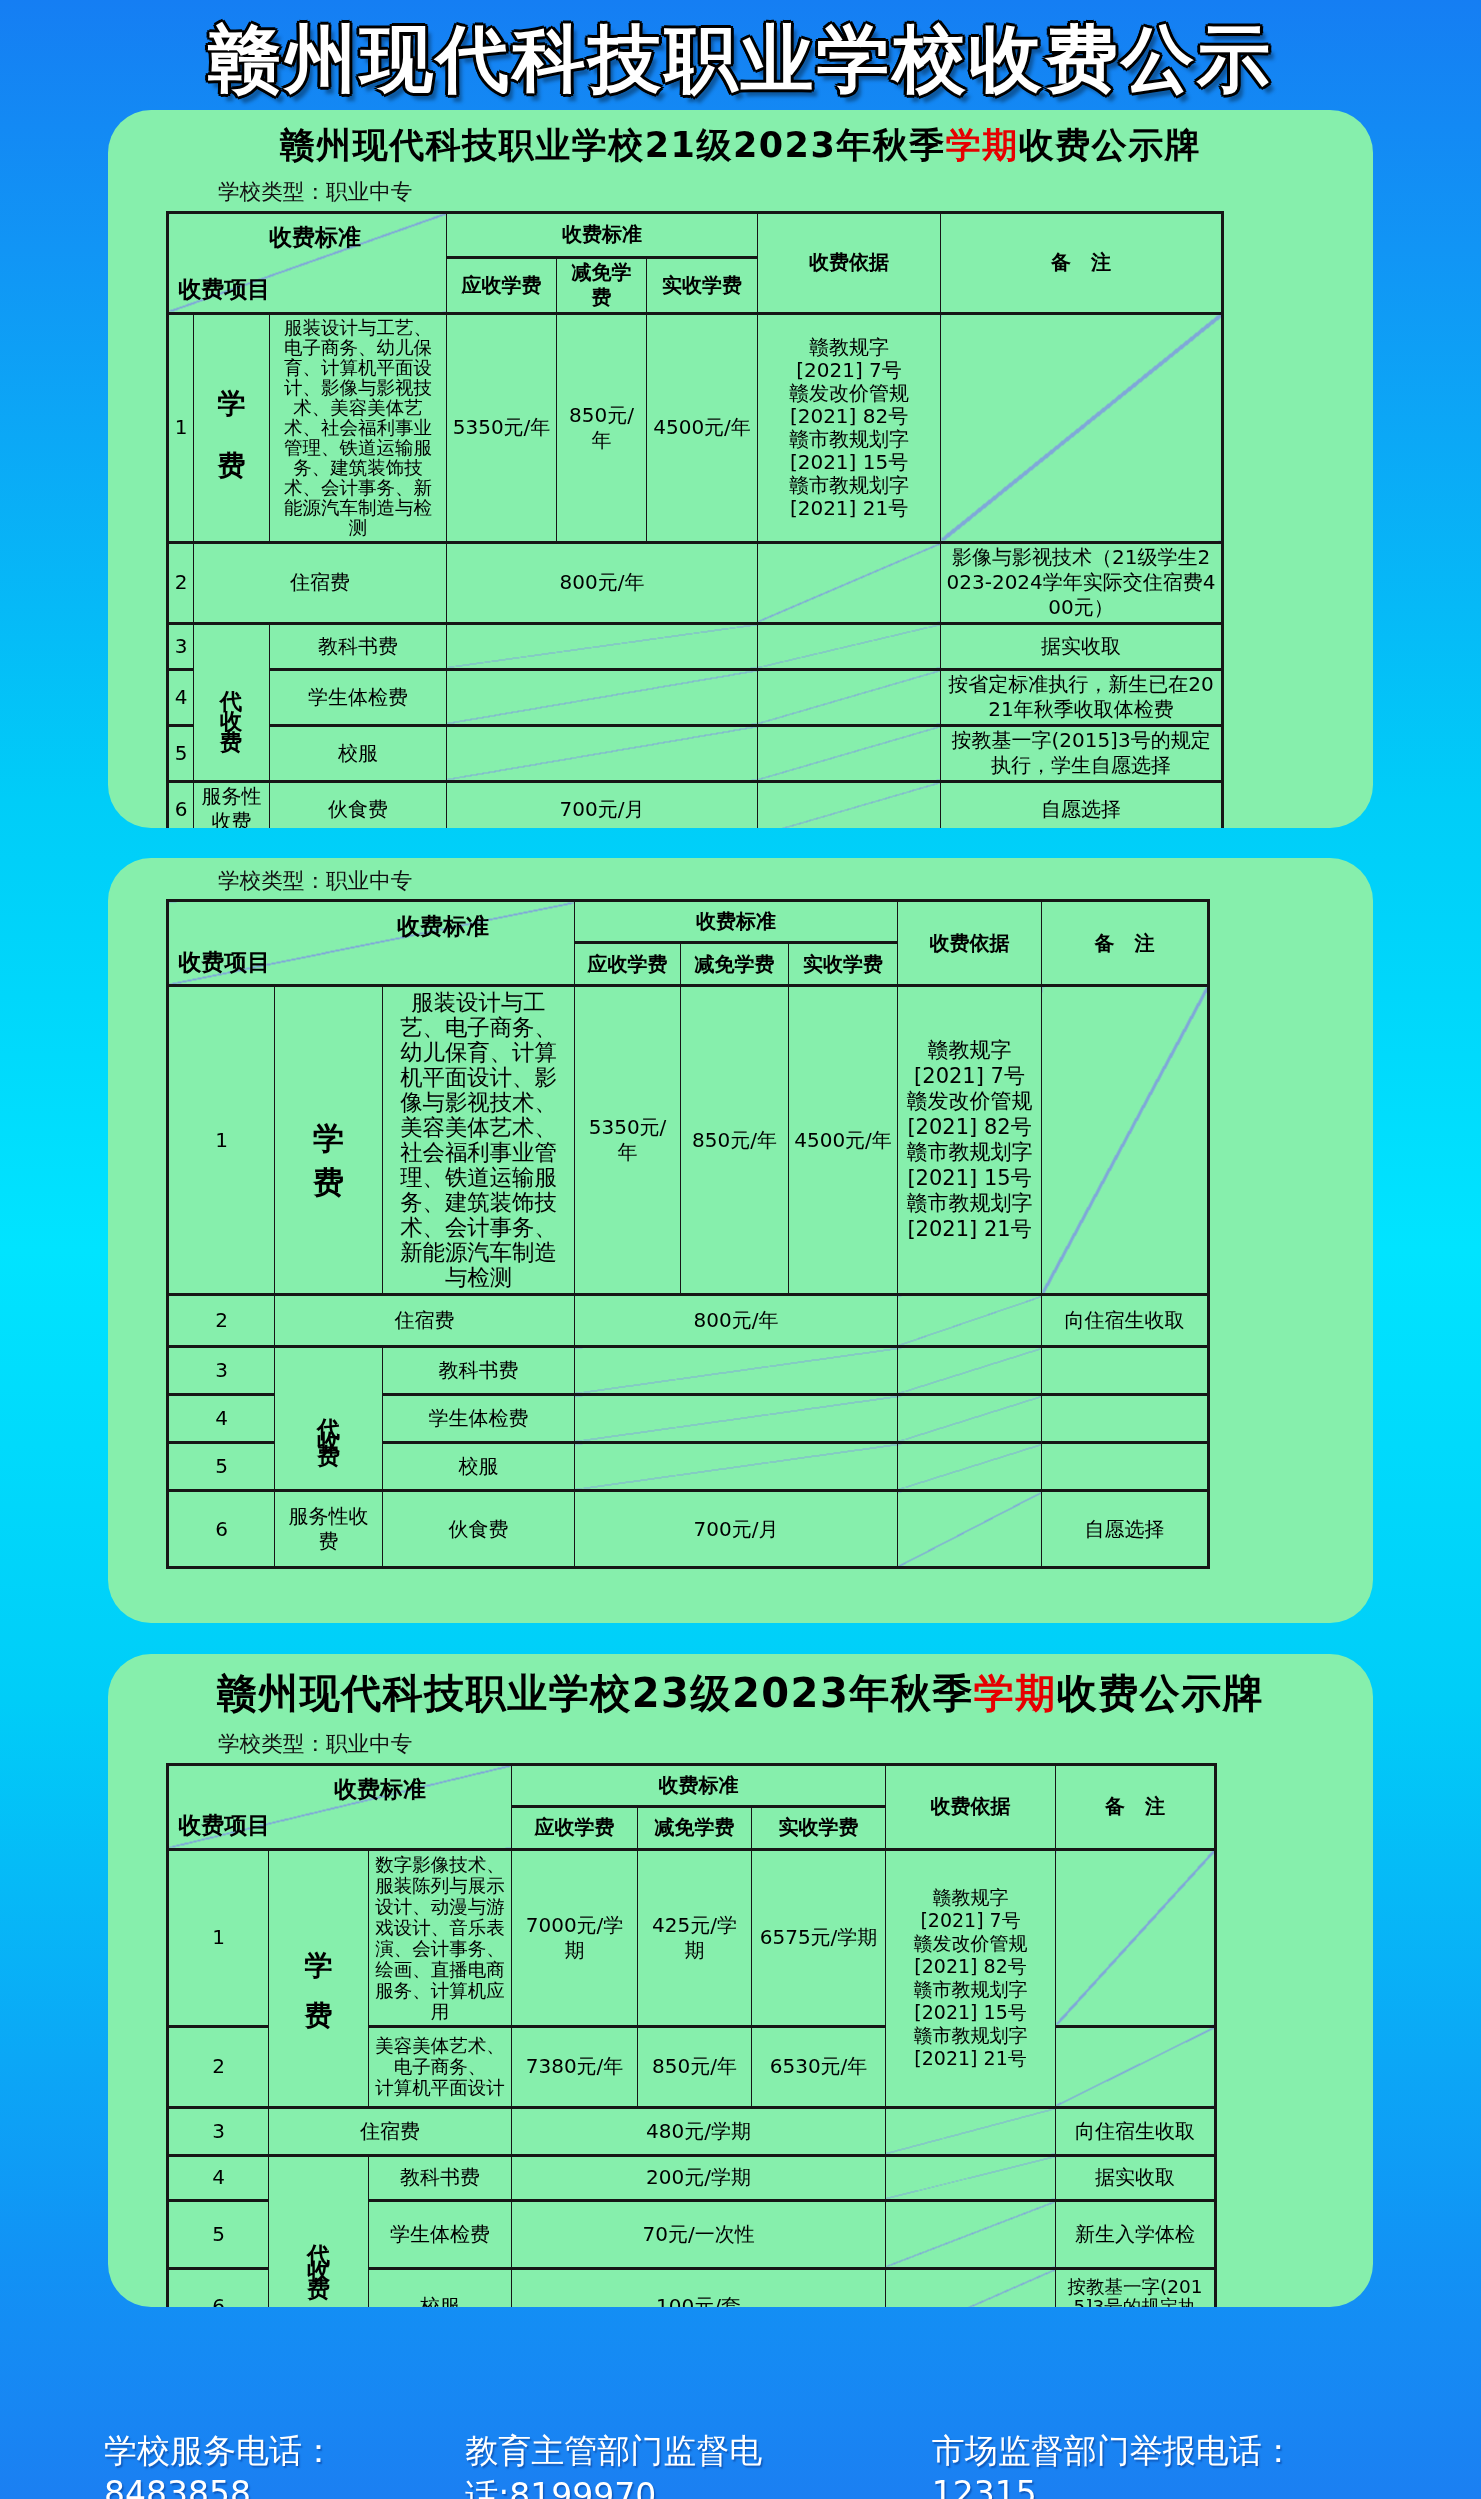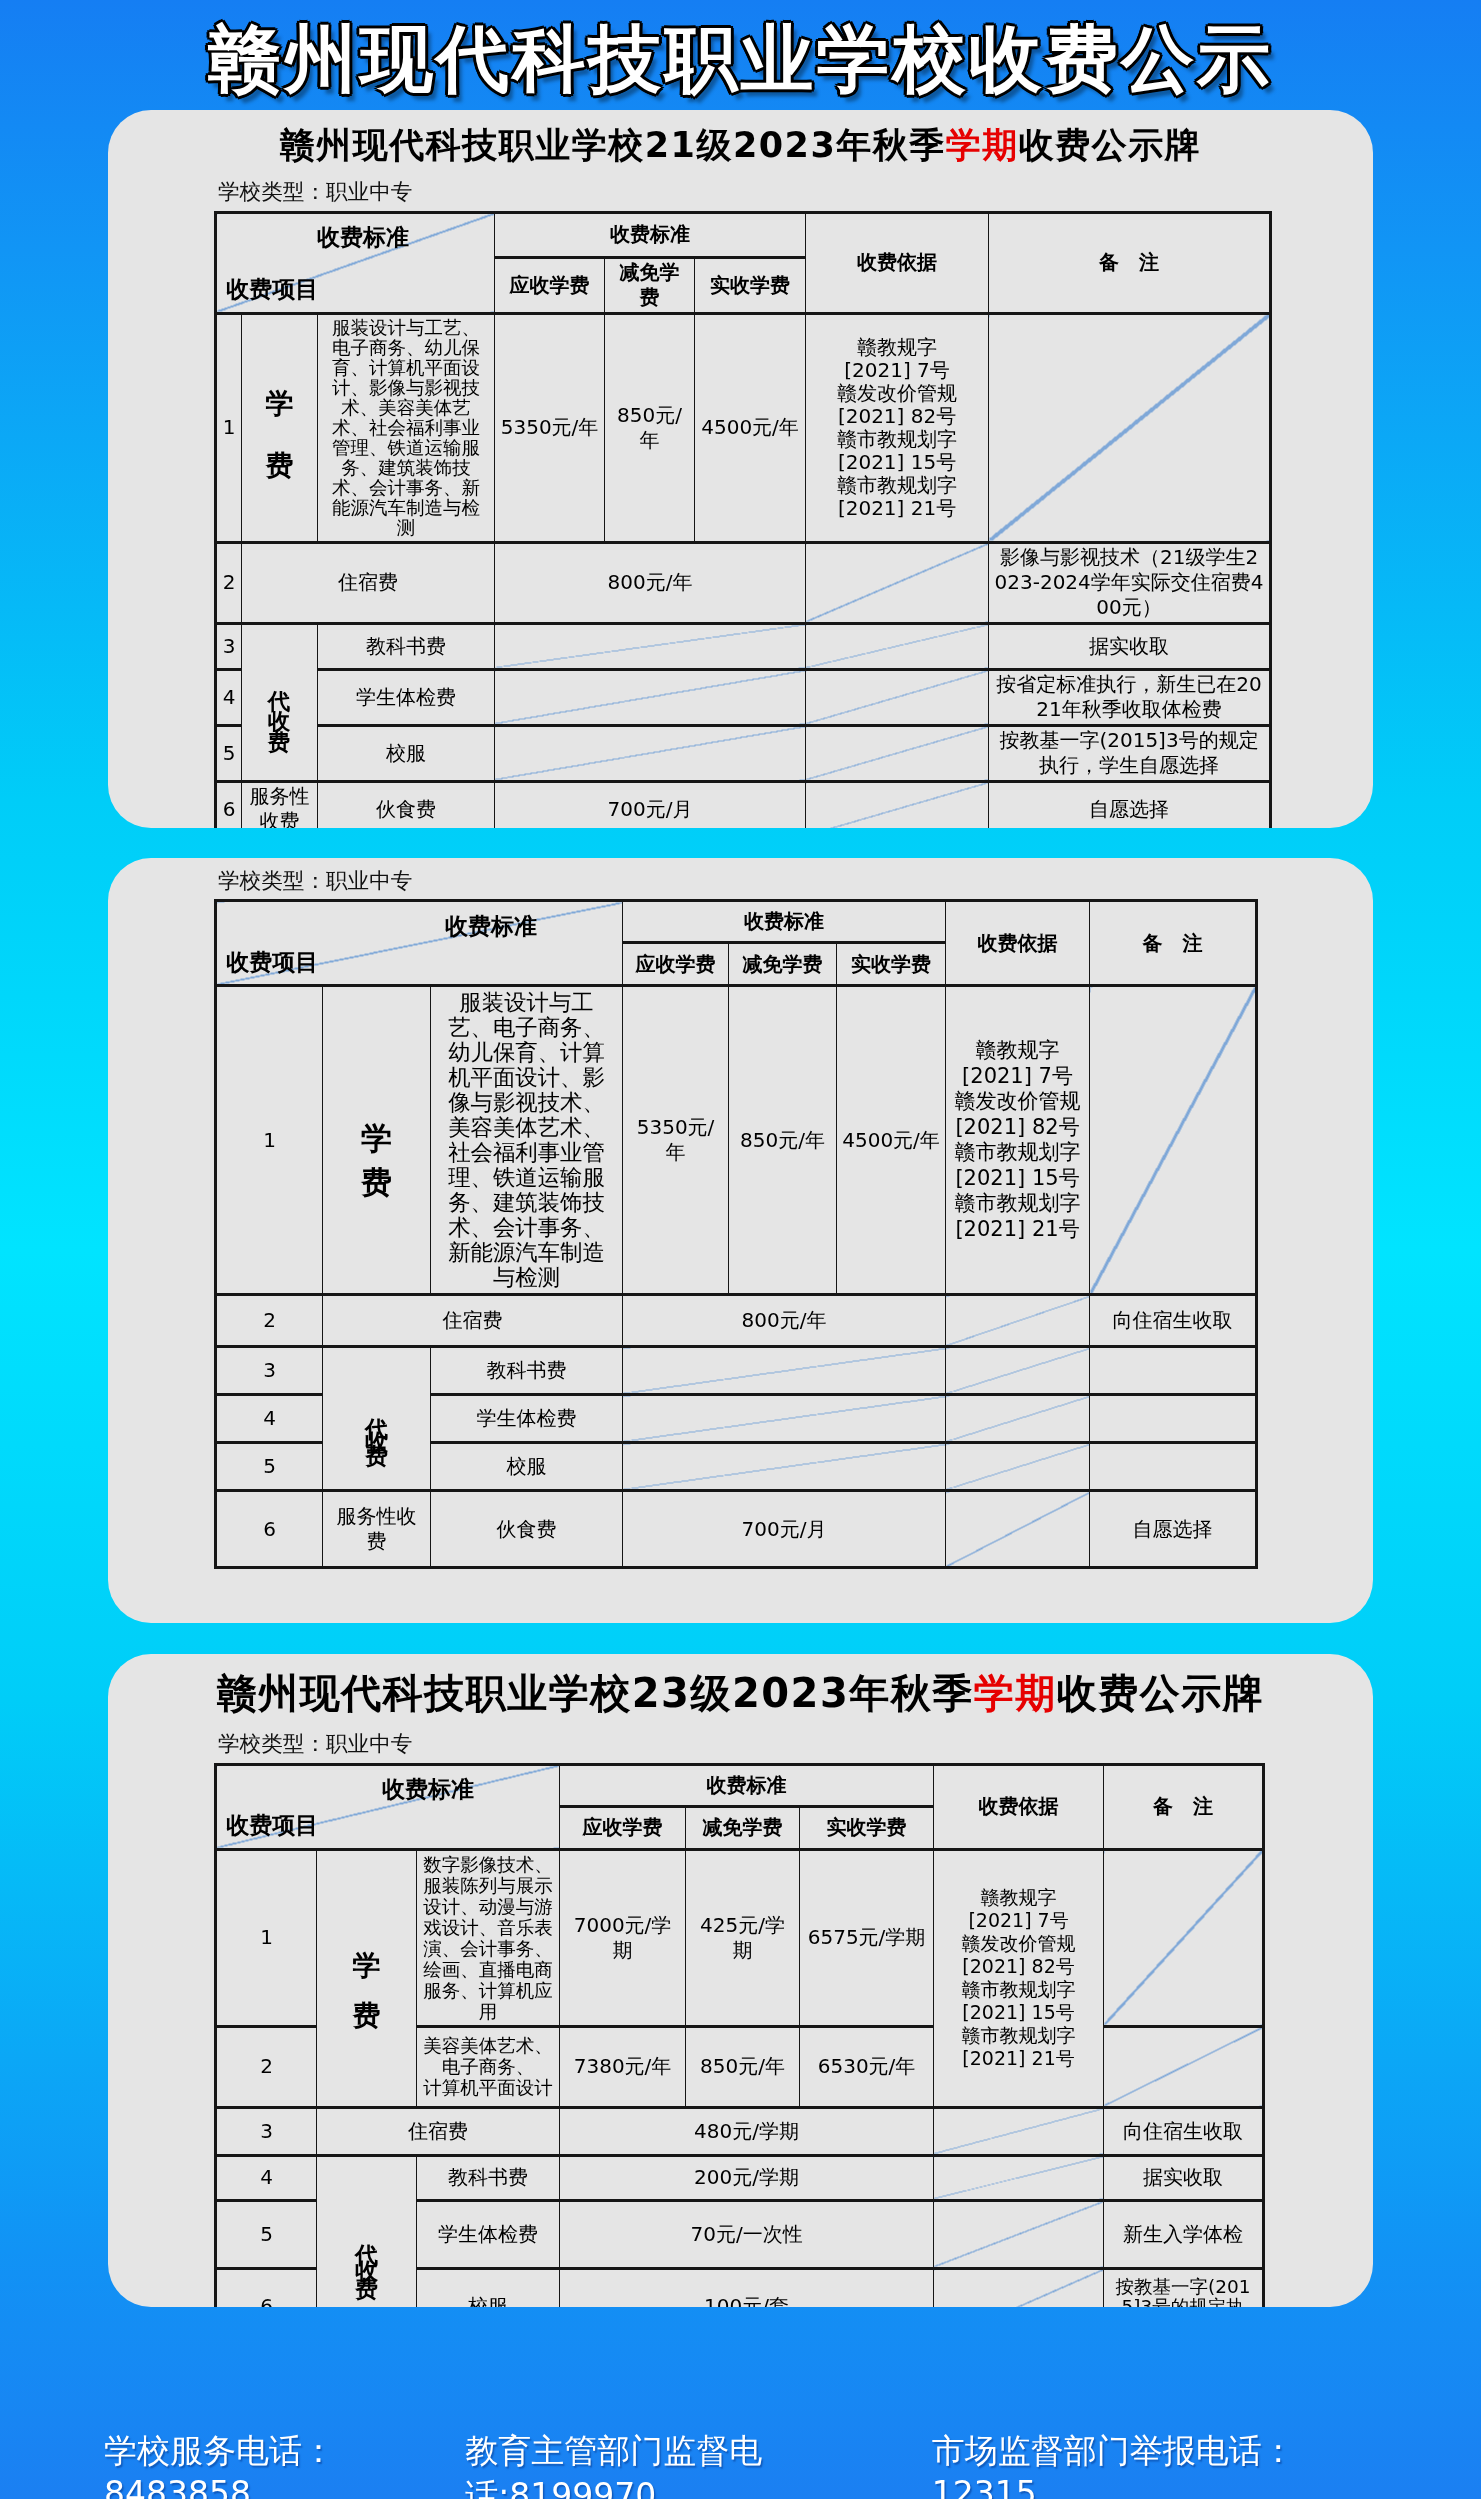--- a/index.html
+++ b/index.html
@@ -7,30 +7,30 @@
     width:1481px;height:2500px;position:relative;overflow:hidden;
     font-family:"DejaVu Sans","Liberation Sans",sans-serif;
     background:linear-gradient(180deg,#157ef3 0%,#1195f5 10%,#00cdf8 32%,#00e4ff 50%,#00cdf8 68%,#1193f5 90%,#1b7ff2 100%);
   }
   .main-title{
     position:absolute;top:10.8px;left:0;width:1481px;margin:0;text-align:center;
     font-size:73px;font-weight:900;letter-spacing:3.1px;color:#ffffff;
     text-shadow:2.3px 2.3px 0 #000,-2.3px 2.3px 0 #000,2.3px -2.3px 0 #000,-2.3px -2.3px 0 #000,
                 0 3.1px 0 #000,3.1px 0 0 #000,0 -3.1px 0 #000,-3.1px 0 0 #000,5.4px 7px 3.9px rgba(0,0,0,.35);
   }
-  .board{position:absolute;left:108px;width:1265px;background:#e5e5e5;border-radius:43px;overflow:hidden;}
+  .board{position:absolute;left:108px;width:1265px;background:#86efac;border-radius:43px;overflow:hidden;}
   #board1{top:110px;height:718px;}
   #board2{top:858px;height:765px;}
   #board3{top:1654px;height:653px;}
   .board-title{margin:12.3px 0 0 0;text-align:center;font-weight:700;color:#000;letter-spacing:1.5px;}
   #board1 .board-title{font-size:35px;}
   #board2 .board-title,#board3 .board-title{font-size:40px;}
   .red{color:#e60000;}
   .school-type{margin:7.7px 0 4.6px 110px;font-size:21.6px;color:#111;}
-  table.fee{border-collapse:collapse;table-layout:fixed;margin-left:106px;border:3.1px solid #161616;color:#000;}
+  table.fee{border-collapse:collapse;table-layout:fixed;margin-left:58px;border:3.1px solid #161616;color:#000;}
   table.fee td{border:solid #161616;border-width:3.1px 1.5px;padding:1.5px 4.6px;text-align:center;vertical-align:middle;
     font-size:20px;line-height:1.25;overflow:hidden;word-break:break-all;}
   .t1{width:1055px;} .t2{width:1041px;} .t3{width:1048px;}
   .t3 td{font-size:19px;}
   .hd{font-weight:700;font-size:23px;}
   .corner{position:relative;}
   .corner .ct{position:absolute;top:9.3px;right:85px;font-weight:700;font-size:23px;}
   .corner .cb{position:absolute;bottom:7.7px;left:9.3px;font-weight:700;font-size:23px;}
   .diag{background-image:linear-gradient(to bottom right,transparent 49.5%,#7fa8d8 49.5%,#7fa8d8 50.6%,transparent 50.6%);}
   .pre{white-space:pre-line;}

